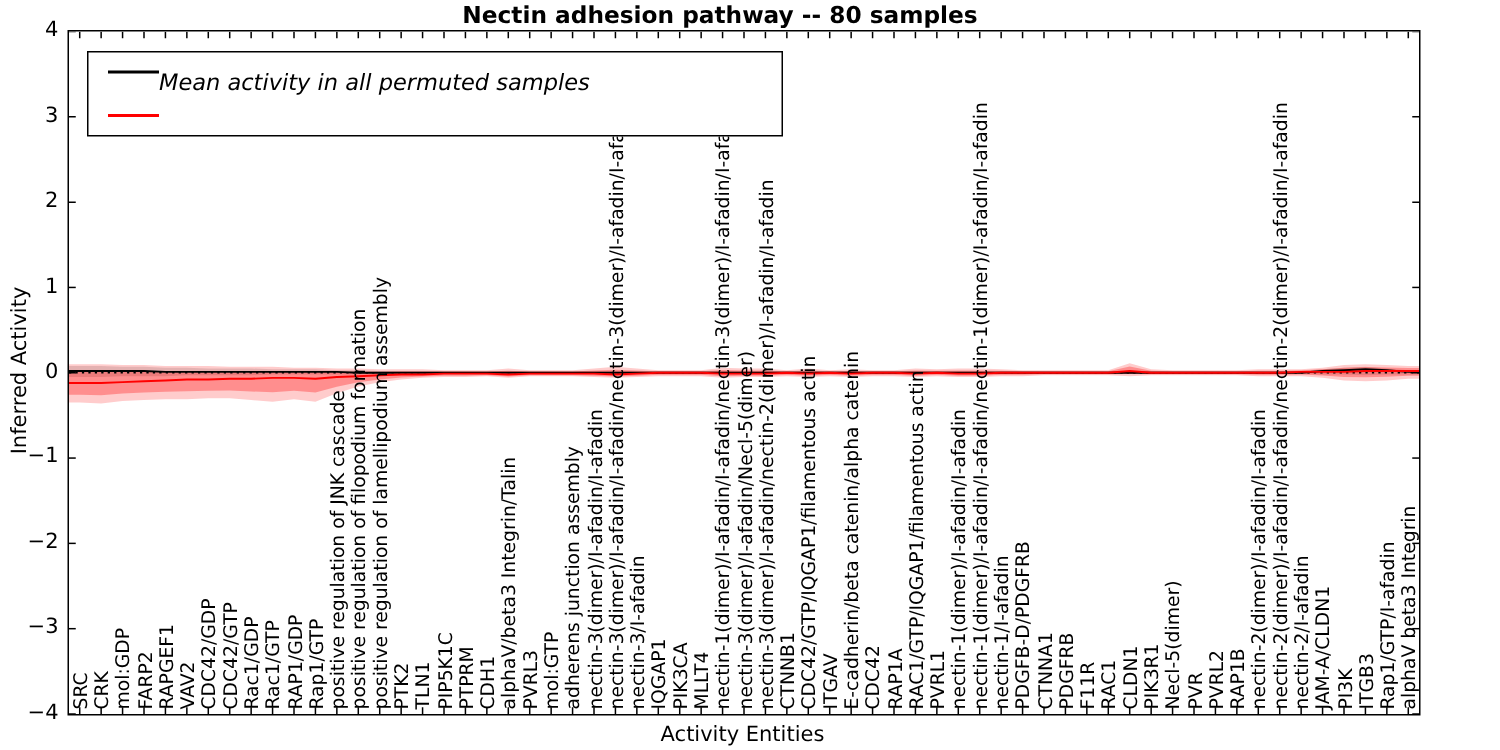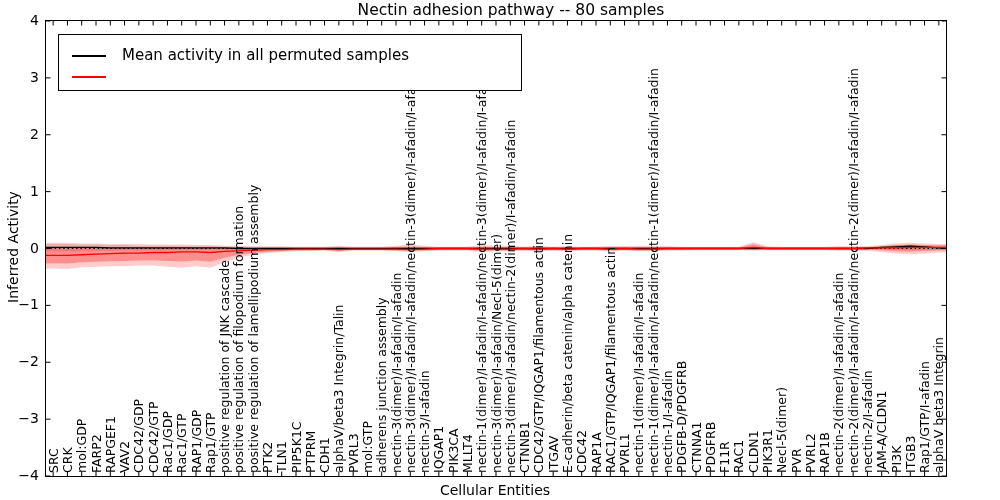--- a/index.html
+++ b/index.html
@@ -1,28 +1,28 @@
 <!DOCTYPE html>
 <html><head>
 <meta charset="utf-8">
 <style>
   html,body{margin:0;padding:0;background:#fff;}
   .figure{position:relative;width:1000px;height:500px;background:#ffffff;
           font-family:"DejaVu Sans",sans-serif;color:#000;overflow:hidden;}
-  .title{position:absolute;left:61px;top:1px;width:900px;text-align:center;font-size:15.5px;}
+  .title{position:absolute;left:30px;top:1px;width:900px;text-align:center;font-size:15.5px;font-weight:bold;}
   .axes{position:absolute;left:45px;top:20px;width:900px;height:455px;
         border:1px solid #000;overflow:hidden;background:#fff;}
   .axes svg{position:absolute;left:0;top:0;}
   .xlab{position:absolute;bottom:3px;transform-origin:0 100%;transform:rotate(-90deg);
         white-space:nowrap;font-size:12.5px;line-height:13px;}
   .ylab{position:absolute;left:0;width:39px;text-align:right;font-size:14px;line-height:18px;}
   .legend{position:absolute;left:12px;top:13px;width:464px;height:57px;border:1px solid #000;
           background:#fff;display:flex;flex-direction:column;justify-content:space-evenly;
           padding-left:13px;box-sizing:border-box;z-index:5;}
-  .legrow{display:flex;align-items:center;gap:16px;font-size:15px;line-height:17px;}
+  .legrow{display:flex;align-items:flex-start;font-size:15px;line-height:17px;font-style:italic;}
   .swatch{display:inline-block;width:34px;height:2px;background:#000;}
   .xaxis-title{position:absolute;left:45px;top:482px;width:900px;text-align:center;font-size:14px;}
   .yaxis-title{position:absolute;left:13px;top:247px;transform:translate(-50%,-50%) rotate(-90deg);
                font-size:14px;white-space:nowrap;}
 </style>
 </head>
 <body>
 
 <div class="figure">
   <div class="title">Nectin adhesion pathway -- 80 samples</div>
@@ -260,15 +260,15 @@
       <div class="ylab" style="top: 11px;">4</div>
       <div class="ylab" style="top: 67.875px;">3</div>
       <div class="ylab" style="top: 124.75px;">2</div>
       <div class="ylab" style="top: 181.625px;">1</div>
       <div class="ylab" style="top: 238.5px;">0</div>
       <div class="ylab" style="top: 295.375px;">−1</div>
       <div class="ylab" style="top: 352.25px;">−2</div>
       <div class="ylab" style="top: 409.125px;">−3</div>
       <div class="ylab" style="top: 466px;">−4</div>
     </div>
-  <div class="xaxis-title">Cellular Entities</div>
+  <div class="xaxis-title">Activity Entities</div>
   <div class="yaxis-title">Inferred Activity</div>
 </div>
 
 </body></html>

